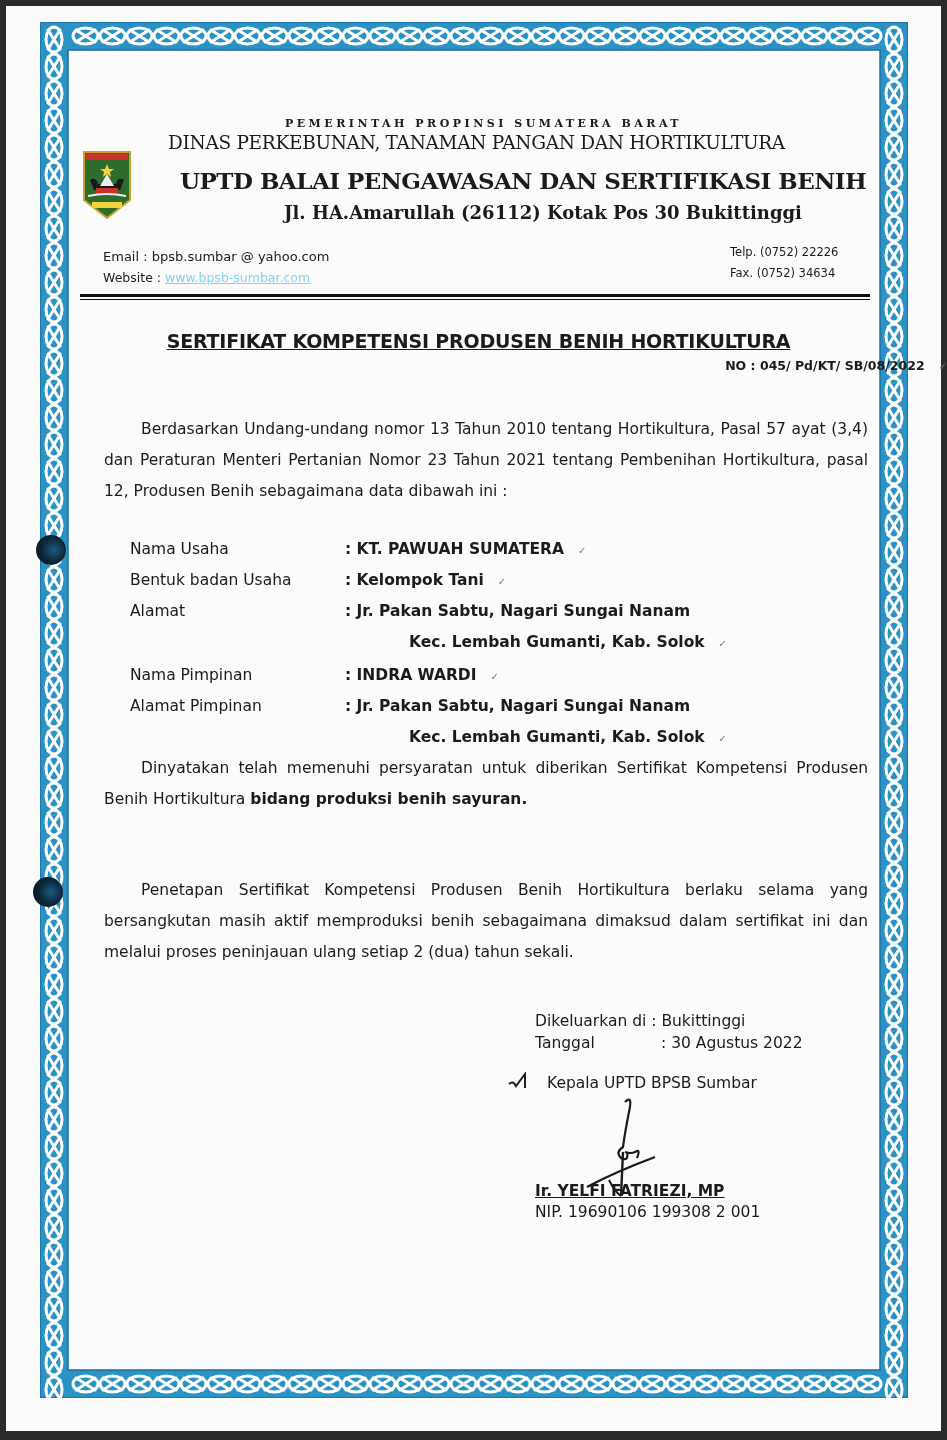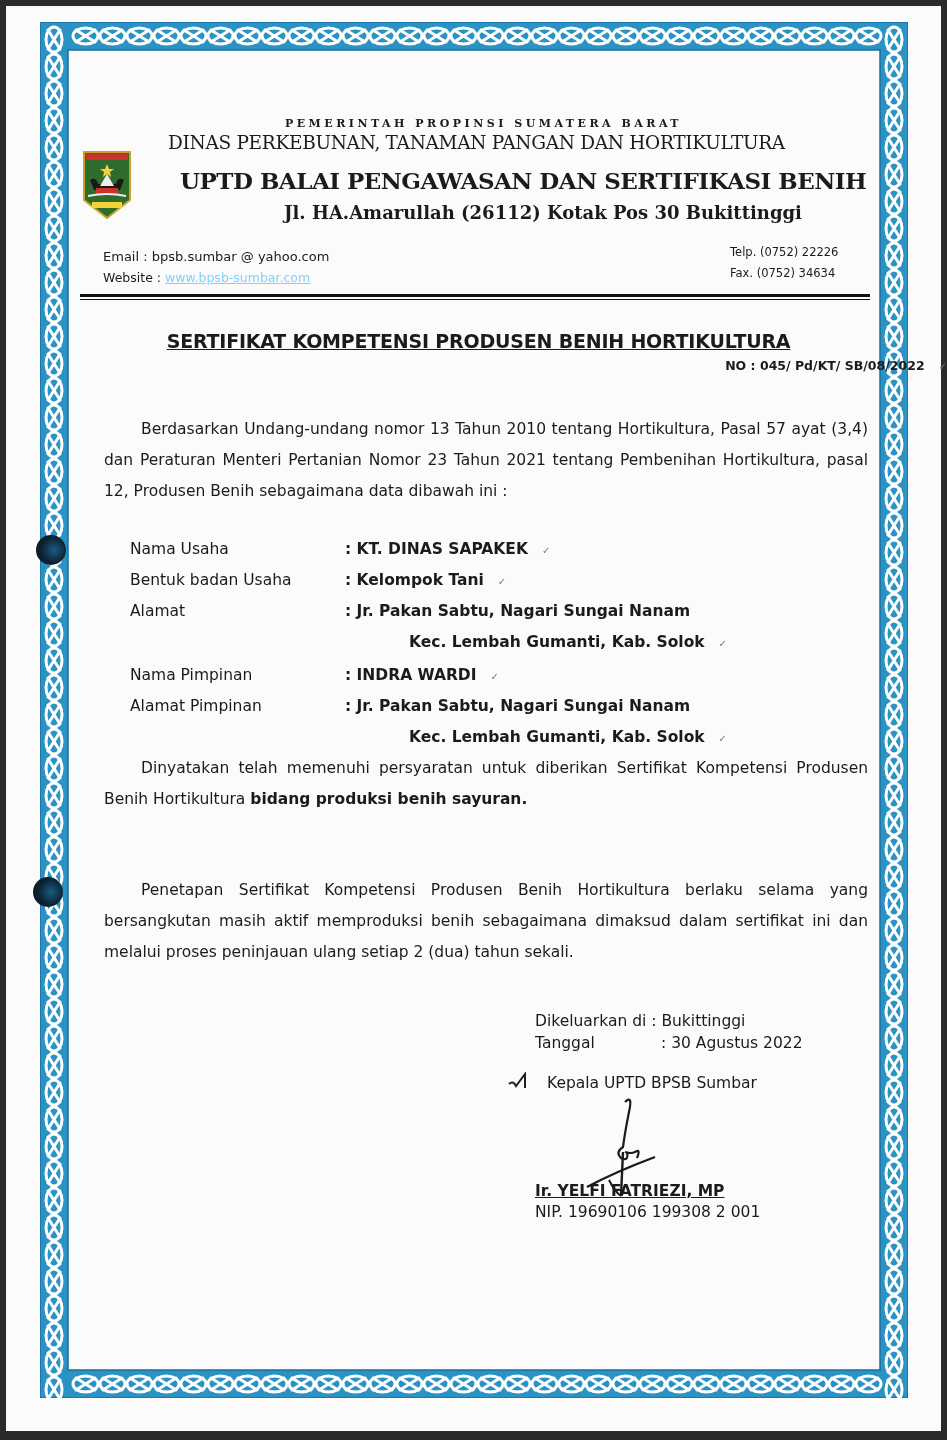--- a/index.html
+++ b/index.html
@@ -456,21 +456,21 @@
     <span>NO : 045/ Pd/KT/ SB/08/2022</span><span class="tick">✓</span>
   </div>
 
   <div class="para p1">
     <span class="indent"></span><span>Berdasarkan Undang-undang nomor 13 Tahun 2010 tentang Hortikultura, Pasal 57 ayat (3,4) dan Peraturan Menteri Pertanian Nomor 23 Tahun 2021 tentang Pembenihan Hortikultura, pasal 12, Produsen Benih sebagaimana data dibawah ini :</span>
   </div>
 
   <div class="fields">
     <div class="row" style="top:0px;">
       <span class="lbl">Nama Usaha</span>
-      <span class="val"><span>: KT. DINAS SAPAKEK</span><span class="tick">✓</span></span>
+      <span class="val"><span>: KT. PAWUAH SUMATERA</span><span class="tick">✓</span></span>
     </div>
     <div class="row" style="top:31px;">
       <span class="lbl">Bentuk badan Usaha</span>
       <span class="val"><span>: Kelompok Tani</span><span class="tick">✓</span></span>
     </div>
     <div class="row" style="top:62px;">
       <span class="lbl">Alamat</span>
       <span class="val">: Jr. Pakan Sabtu, Nagari Sungai Nanam</span>
     </div>
     <div class="row" style="top:93px;">

